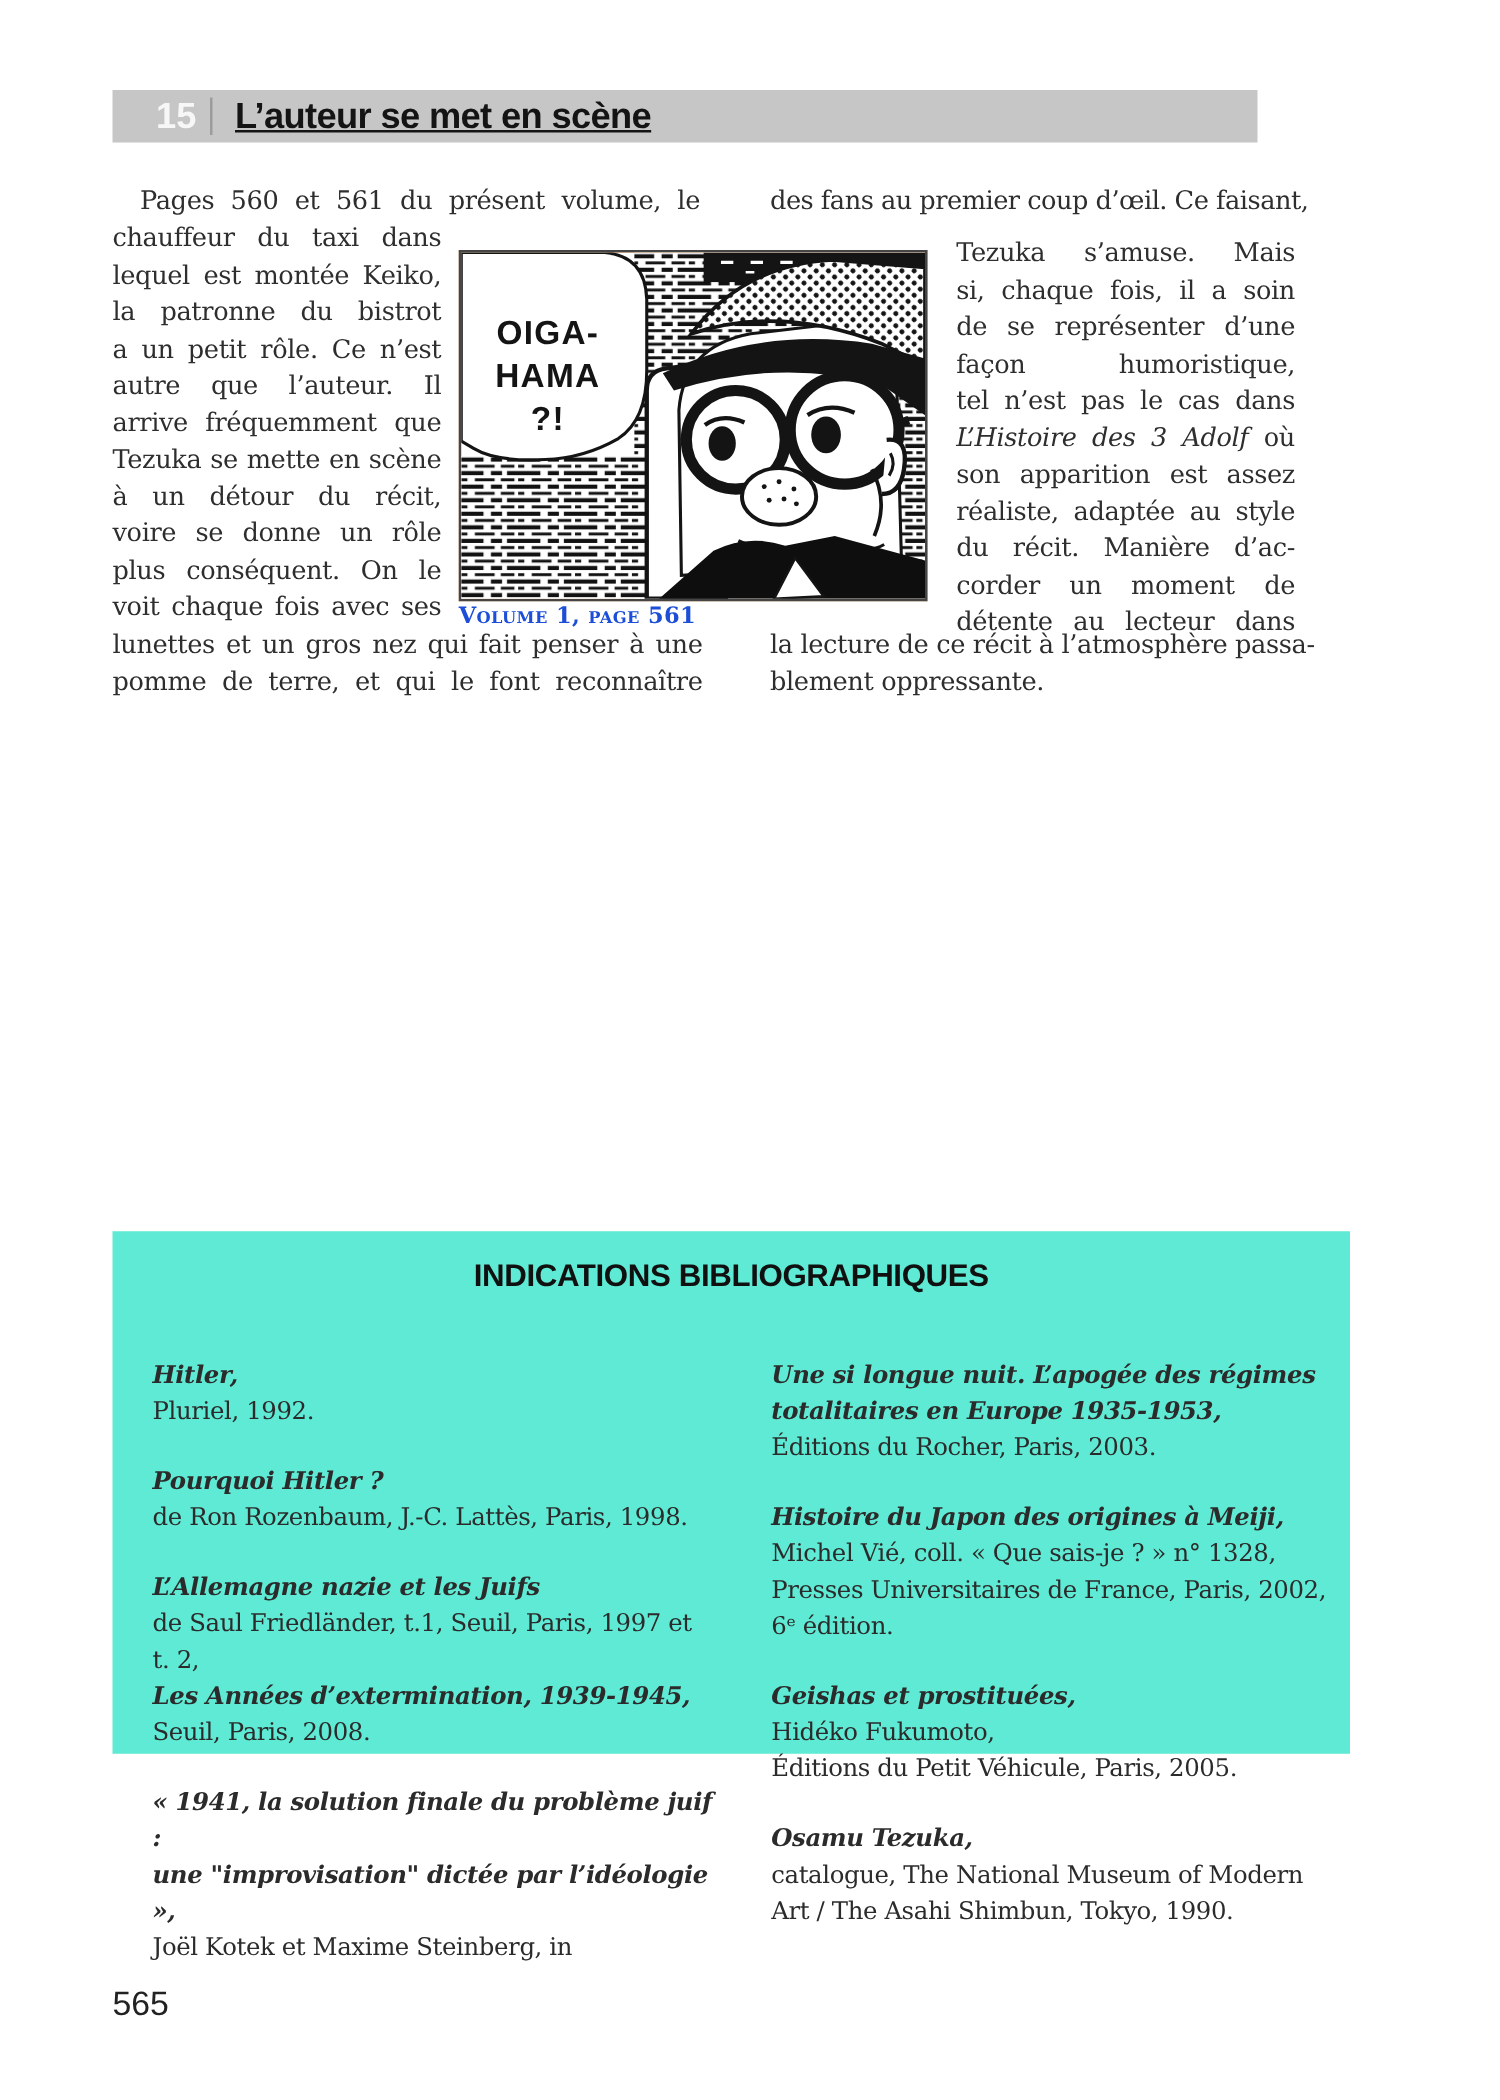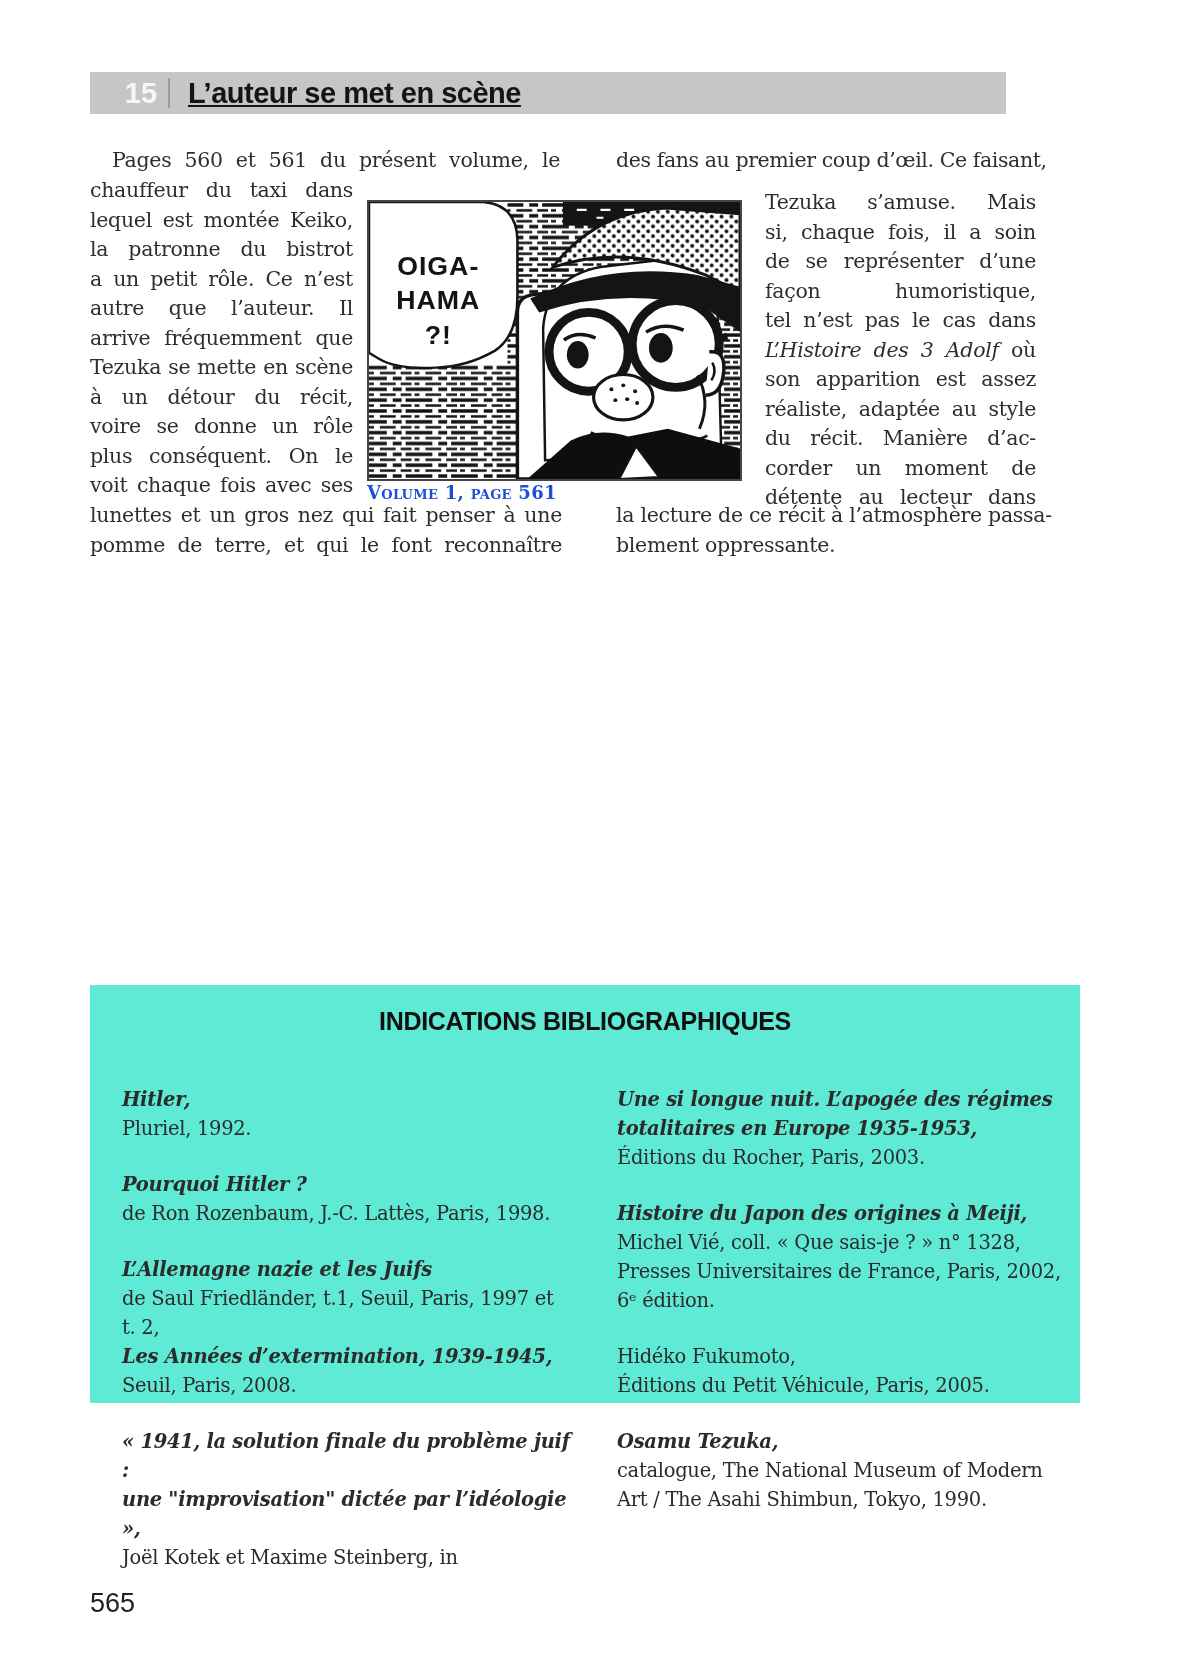--- a/index.html
+++ b/index.html
@@ -219,20 +219,21 @@
         <div class="bib-t">totalitaires en Europe 1935-1953,</div>
         <div>Éditions du Rocher, Paris, 2003.</div>
       </div>
       <div class="bib-entry">
         <div class="bib-t">Histoire du Japon des origines à Meiji,</div>
         <div>Michel Vié, coll. « Que sais-je ? » n° 1328,</div>
         <div>Presses Universitaires de France, Paris, 2002,</div>
         <div>6ᵉ édition.</div>
       </div>
       <div class="bib-entry">
+        <div class="bib-t">Geishas et prostituées,</div>
         <div>Hidéko Fukumoto,</div>
         <div>Éditions du Petit Véhicule, Paris, 2005.</div>
       </div>
       <div class="bib-entry">
         <div class="bib-t">Osamu Tezuka,</div>
         <div>catalogue, The National Museum of Modern</div>
         <div>Art / The Asahi Shimbun, Tokyo, 1990.</div>
       </div>
     </div>
   </div>

